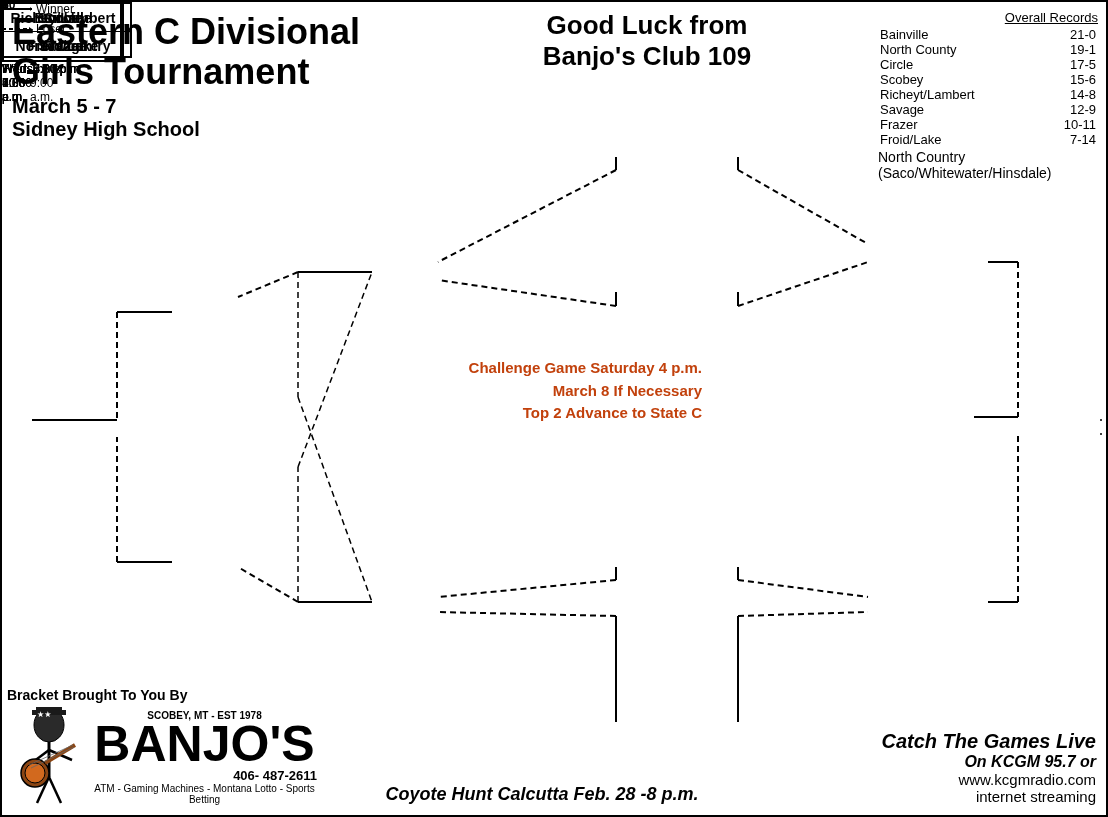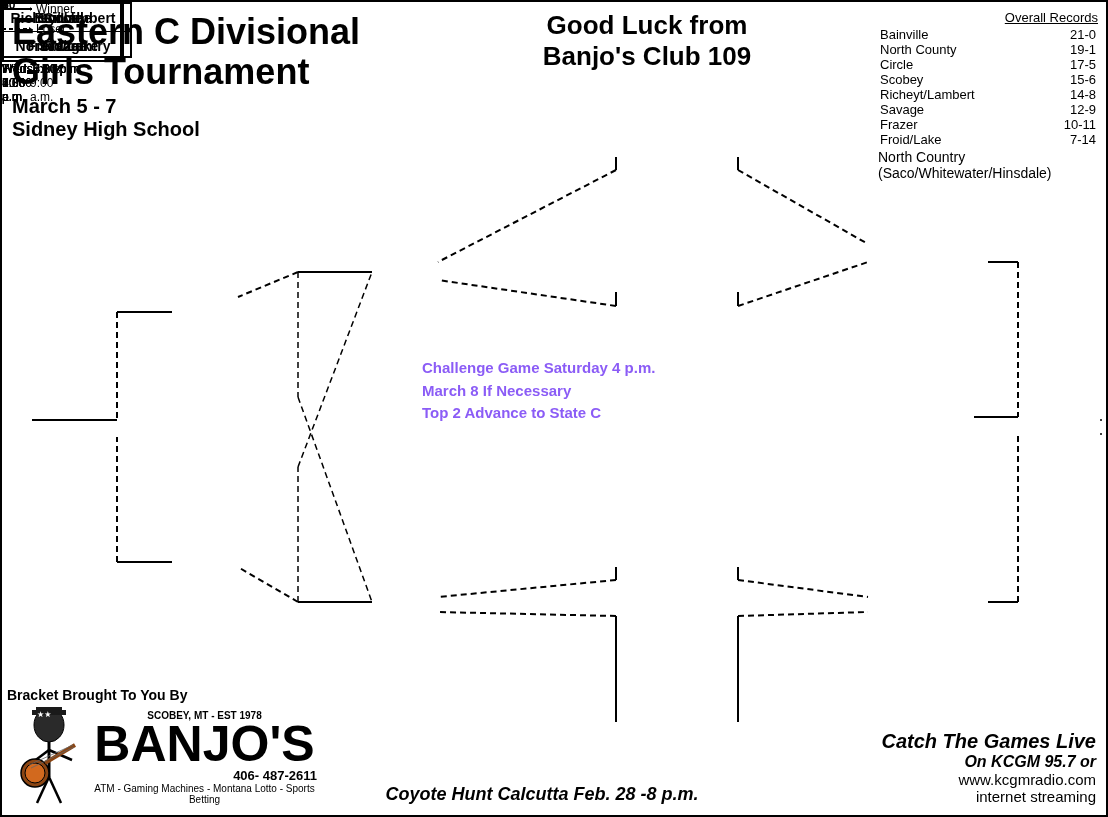--- a/index.html
+++ b/index.html
@@ -132,24 +132,24 @@
       height: 28px;
       border-bottom: 1px solid #000;
     }
     .final-box-inner:last-child {
       border-bottom: none;
     }
 
     
     .challenge-text {
       position: absolute;
-      color: #8b5cf6;
+      color: #c2410c;
       font-weight: bold;
       font-size: 15px;
-      text-align: left;
+      text-align: right;
       line-height: 1.5;
     }
 
     
     .bottom-sponsor {
       position: absolute;
       bottom: 5px;
       left: 5px;
       width: 310px;
     }

